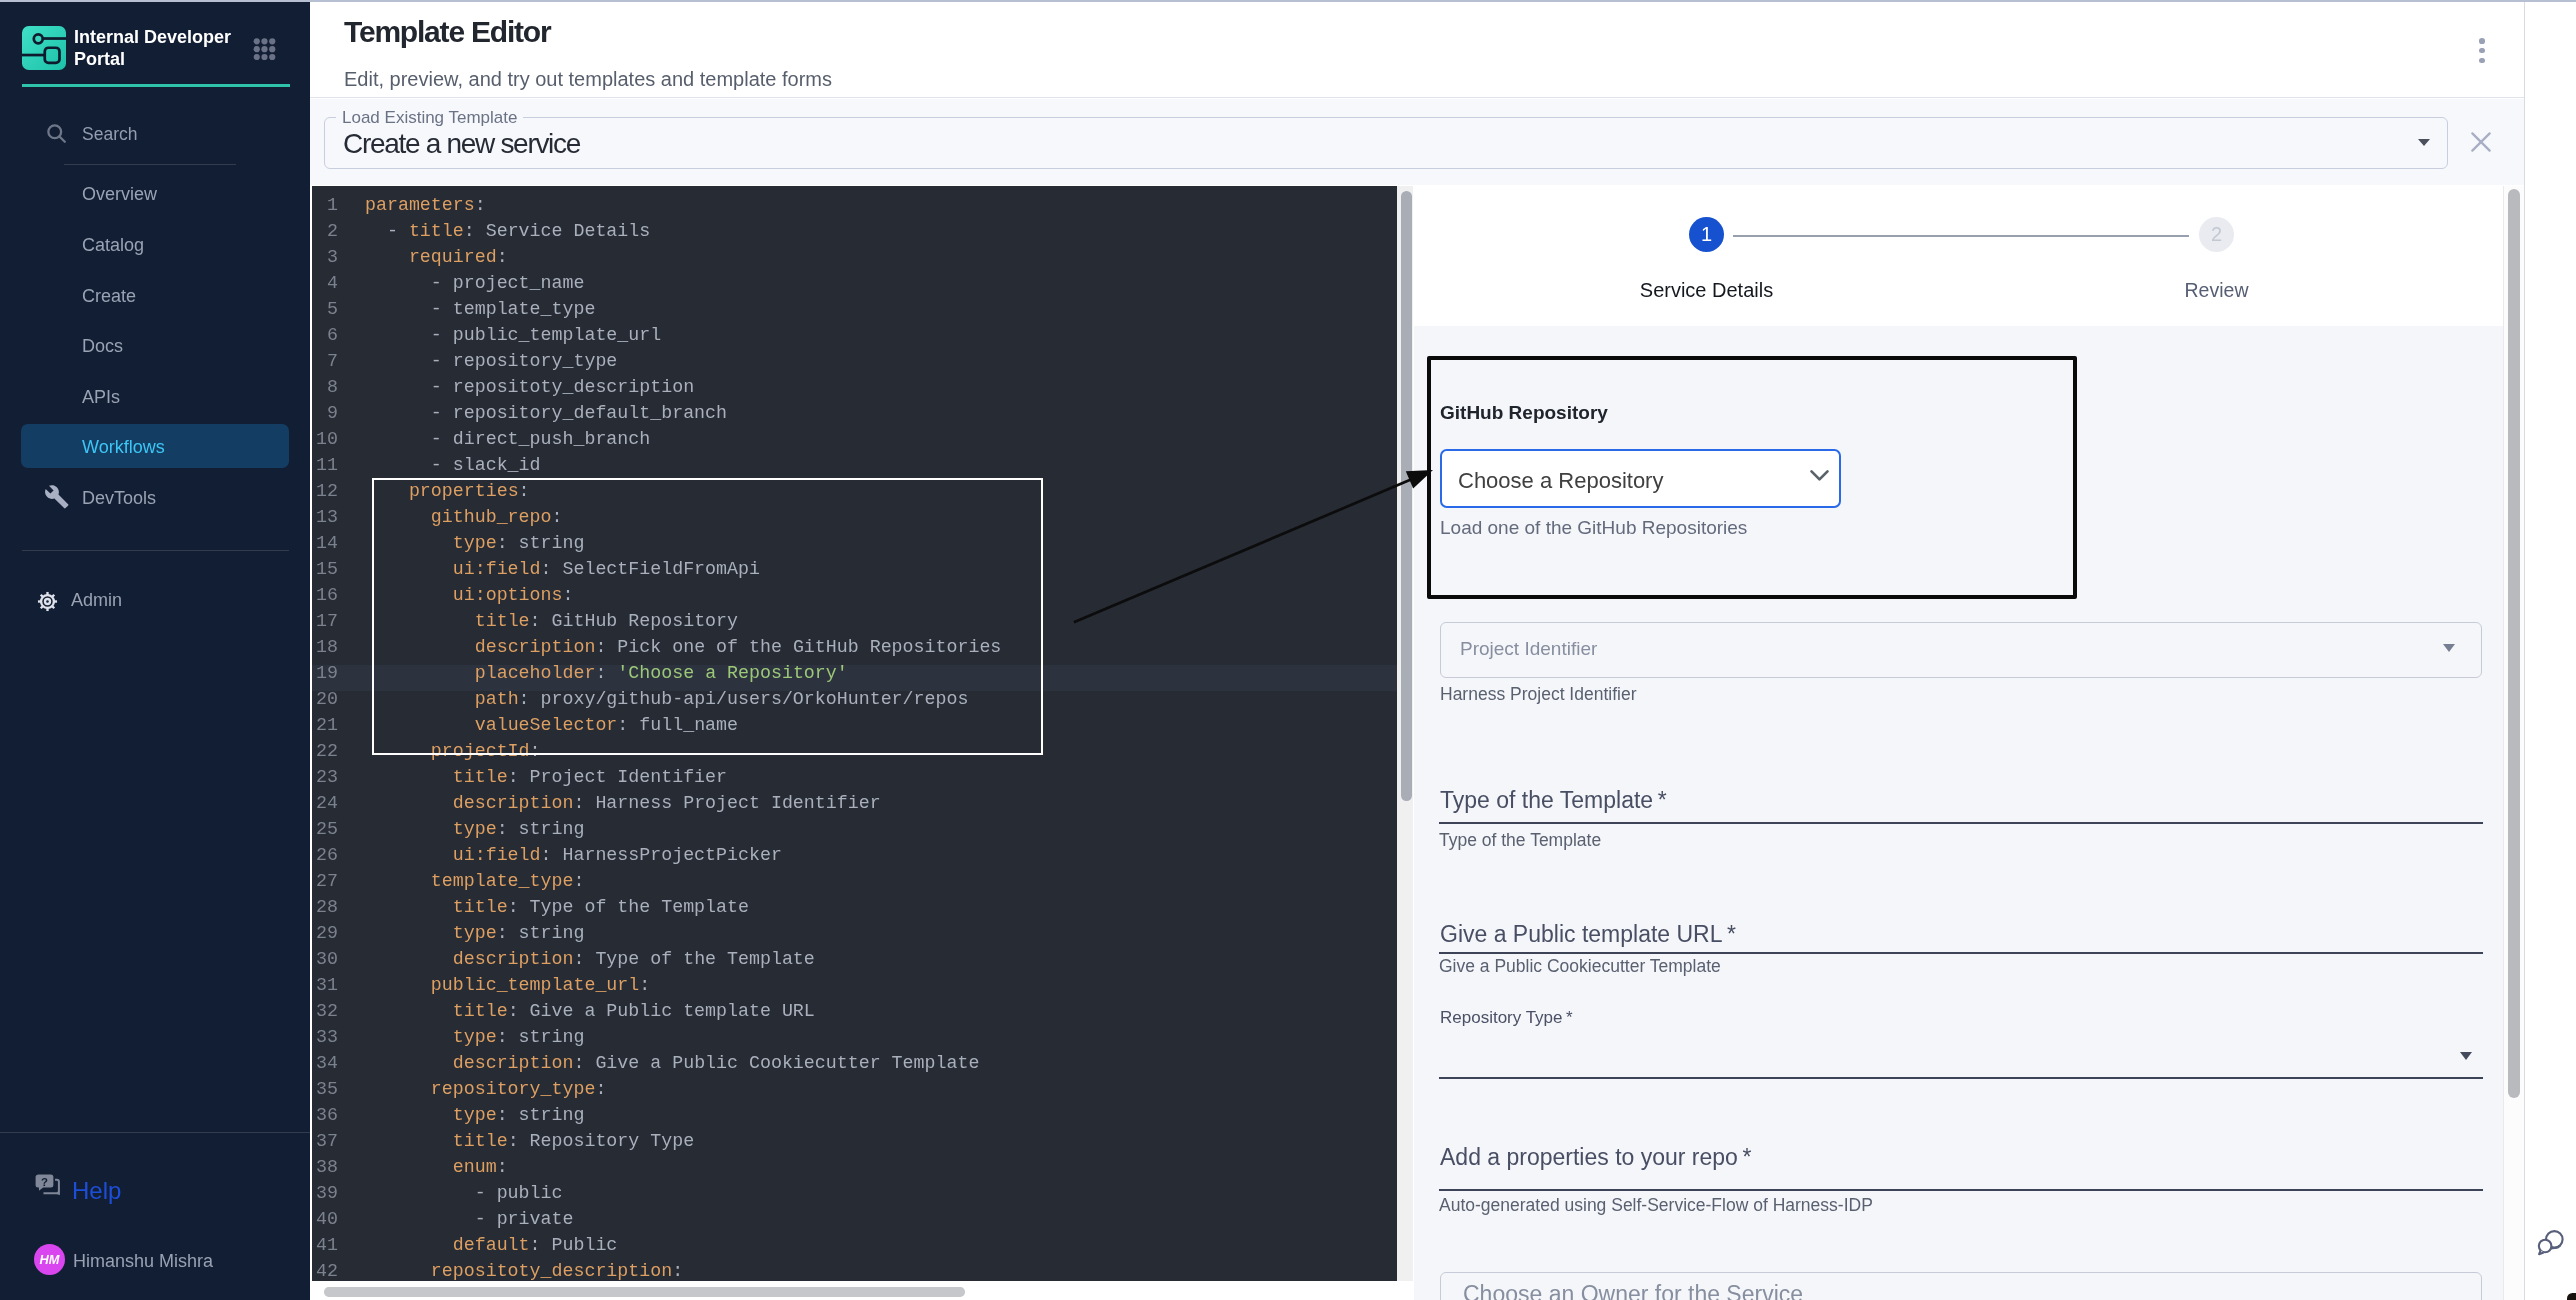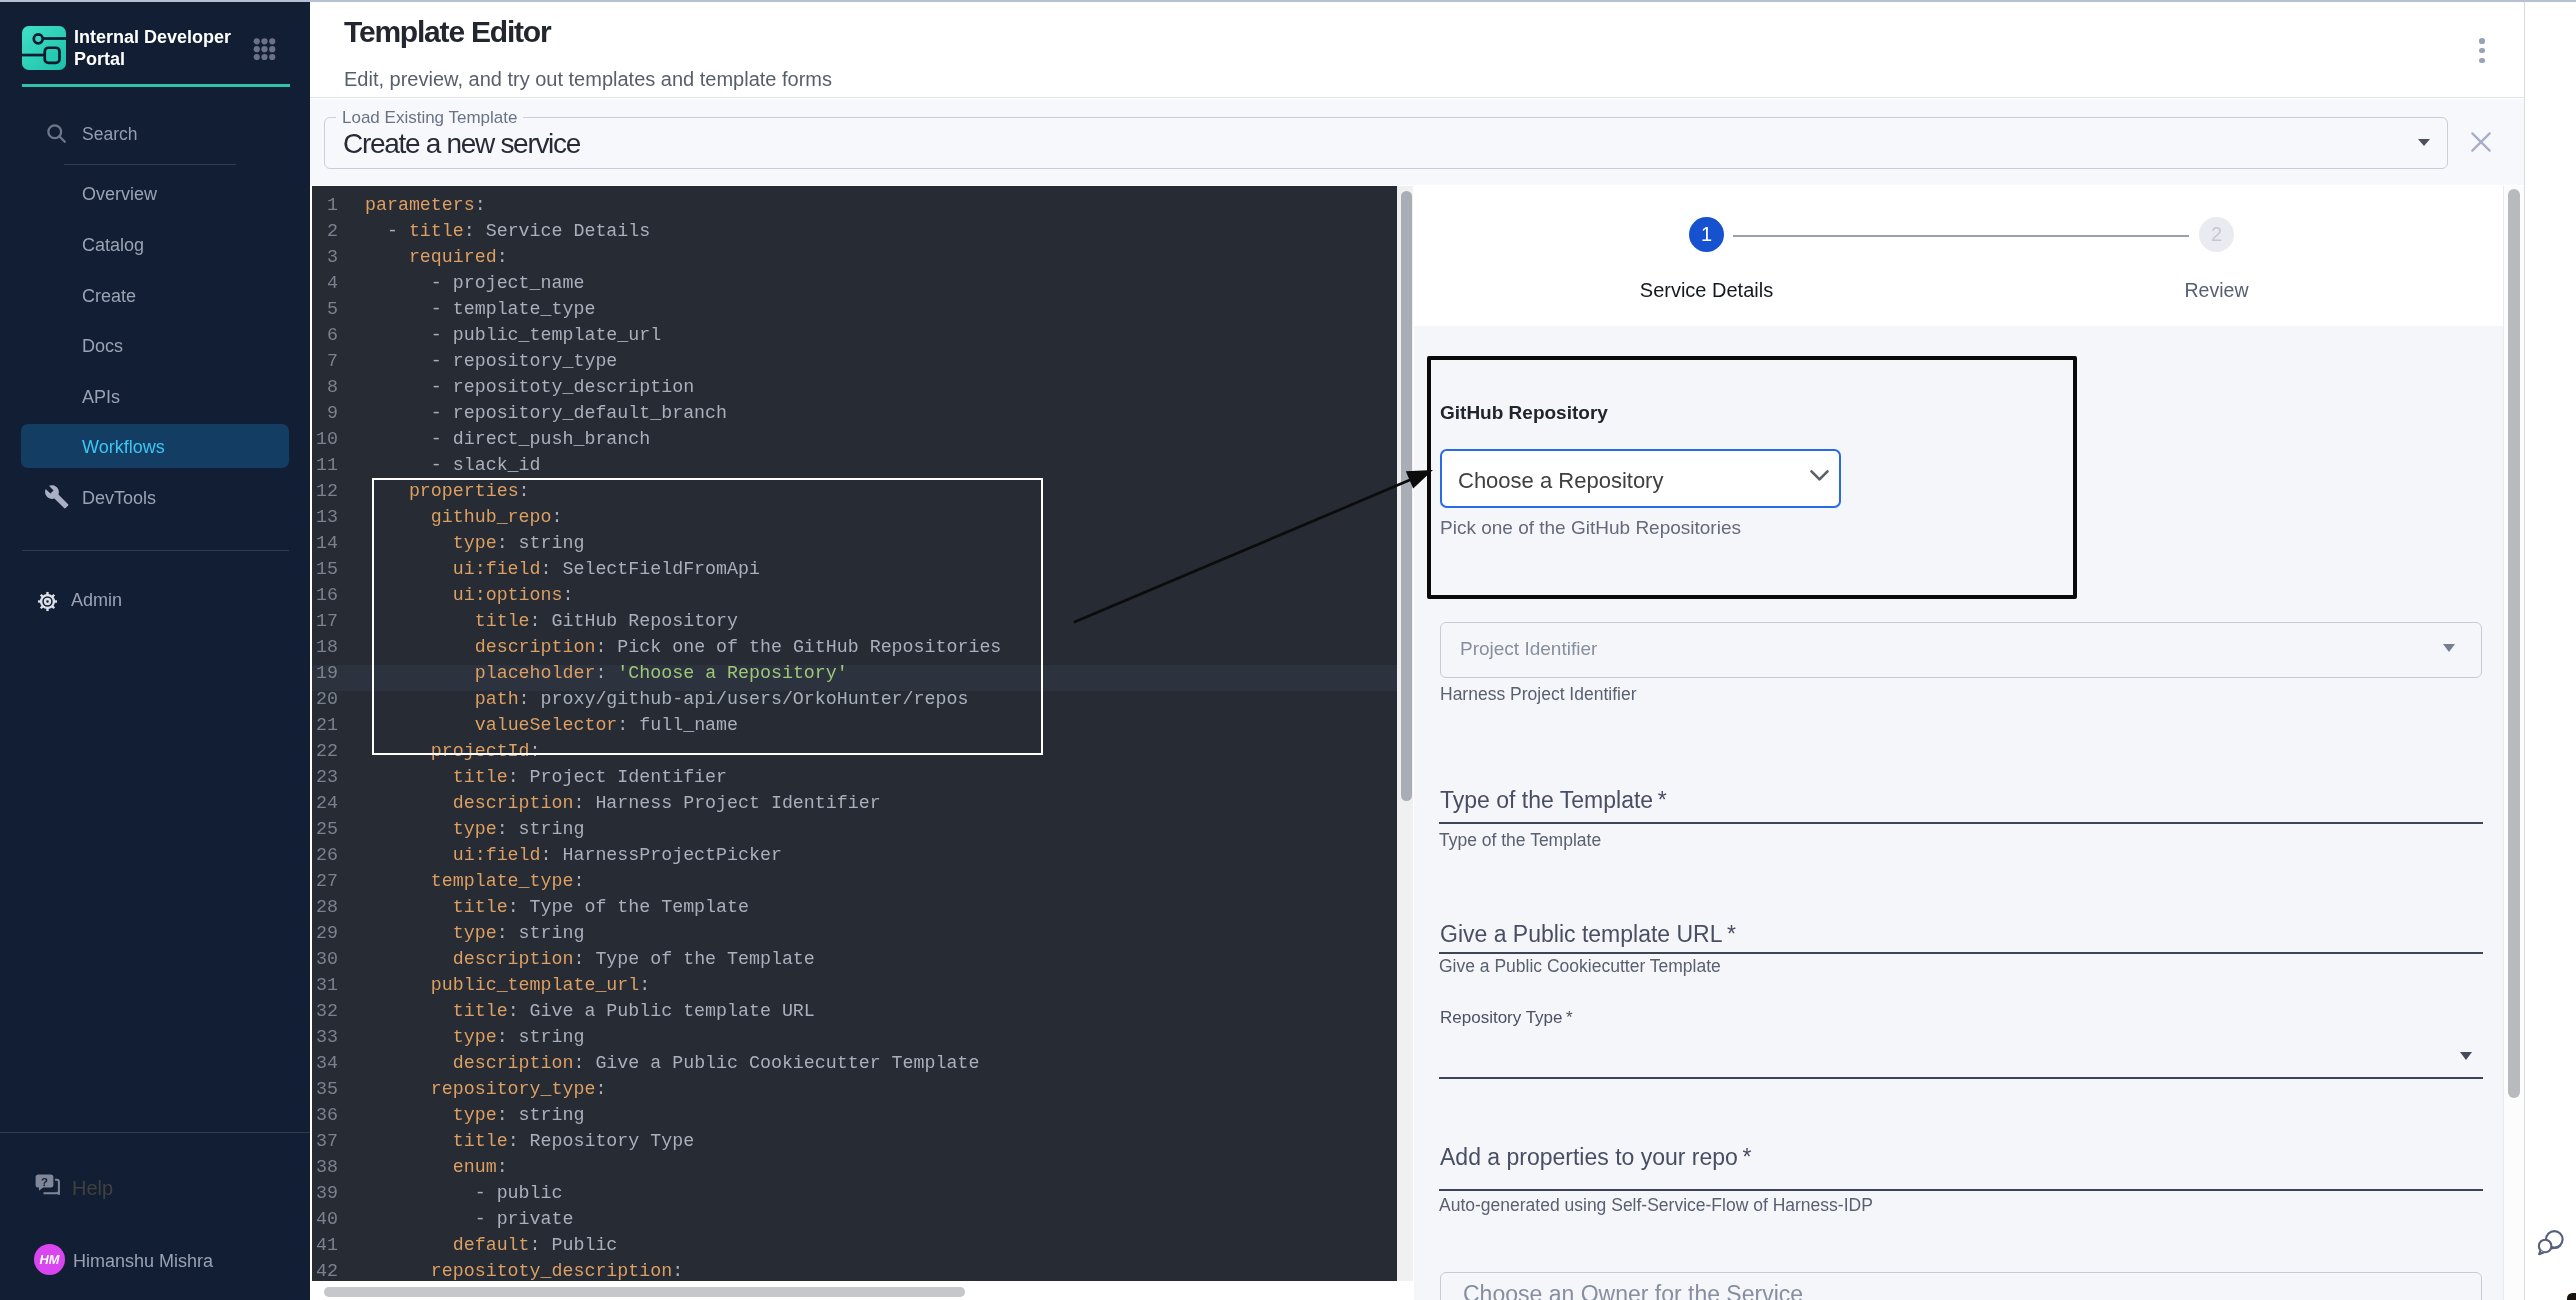--- a/index.html
+++ b/index.html
@@ -9,21 +9,21 @@
 #sidebar { left:0; top:2px; width:310px; height:1299px; background:#121e33; }
 #brand { left:74px; top:27px; width:175px; color:#fff; font-size:18px; font-weight:bold; line-height:21.5px; }
 #grid9 { left:252px; top:37px; }
 #tealline { left:21.5px; top:84px; width:268px; height:2.7px; background:#2fc3a9; }
 .navtxt { color:#9aa3b4; font-size:18px; line-height:18px; }
 #searchtxt { left:82px; top:124px; color:#949db0; font-size:17.5px; }
 #div1 { left:64px; top:164px; width:172px; height:1.3px; background:#333c4e; }
 #wfpill { left:21px; top:424px; width:268px; height:44px; border-radius:6.7px; background:#133d62; }
 #div2 { left:22px; top:550px; width:267px; height:1.3px; background:#333c4e; }
 #div3 { left:0px; top:1132px; width:310px; height:1.3px; background:#333c4e; }
-#helptxt { left:72px; top:1177px; color:#404040; font-size:20px; }
+#helptxt { left:72px; top:1177px; color:#1d4ed8; font-size:24px; }
 #avatar { left:34px; top:1244px; width:31px; height:31px; border-radius:50%; background:#d946ef; color:#fff; font-size:12.8px; font-weight:bold; text-align:center; line-height:31px;font-style:italic; }
 #uname { left:73px; top:1251px; color:#99a1b3; font-size:18px; }
 
 #hdr-title { left:344px; top:14.8px; font-size:30px; font-weight:bold; color:#22262e; letter-spacing:-1.2px; }
 #hdr-sub { left:344px; top:68px; font-size:20px; color:#575e6c; }
 #hdr-div { left:310px; top:97px; width:2214px; height:1.3px; background:#e0e2ec; }
 
 #loadsec { left:310px; top:99px; width:2214px; height:86px; background:#f7f8fb; }
 #fieldset { left:324px; top:117px; width:2124px; height:52px; border:1.3px solid #c9cede; border-radius:6px; }
 #fslabel { left:336px; top:108px; background:#f7f8fb; padding:0 6px; font-size:17px; color:#6a7386; }
@@ -285,21 +285,21 @@
 <div class="abs" id="steplbl1">Service Details</div>
 <div class="abs" id="steplbl2">Review</div>
 
 <div class="abs" id="blackbox"></div>
 <div class="abs" id="ghlabel">GitHub Repository</div>
 <div class="abs" id="ghselect"></div>
 <div class="abs" id="ghseltxt">Choose a Repository</div>
 <svg class="abs" style="left:1810px; top:470px;" width="19" height="12" viewBox="0 0 28 18">
   <polyline points="2,2 14,14 26,2" fill="none" stroke="#5a6168" stroke-width="4" stroke-linecap="round" stroke-linejoin="round"></polyline>
 </svg>
-<div class="abs" id="ghhelp">Pick one of the GitHub Repositories</div>
+<div class="abs" id="ghhelp">Load one of the GitHub Repositories</div>
 
 <div class="abs" id="pibox"></div>
 <div class="abs" id="pitxt">Project Identifier</div>
 <div class="abs" id="picaret"></div>
 <div class="abs" id="pihelp">Harness Project Identifier</div>
 
 <div class="abs biglabel" id="lbl-type">Type of the Template *</div>
 <div class="abs underline" id="ul-type"></div>
 <div class="abs helper" id="hp-type">Type of the Template</div>
 

